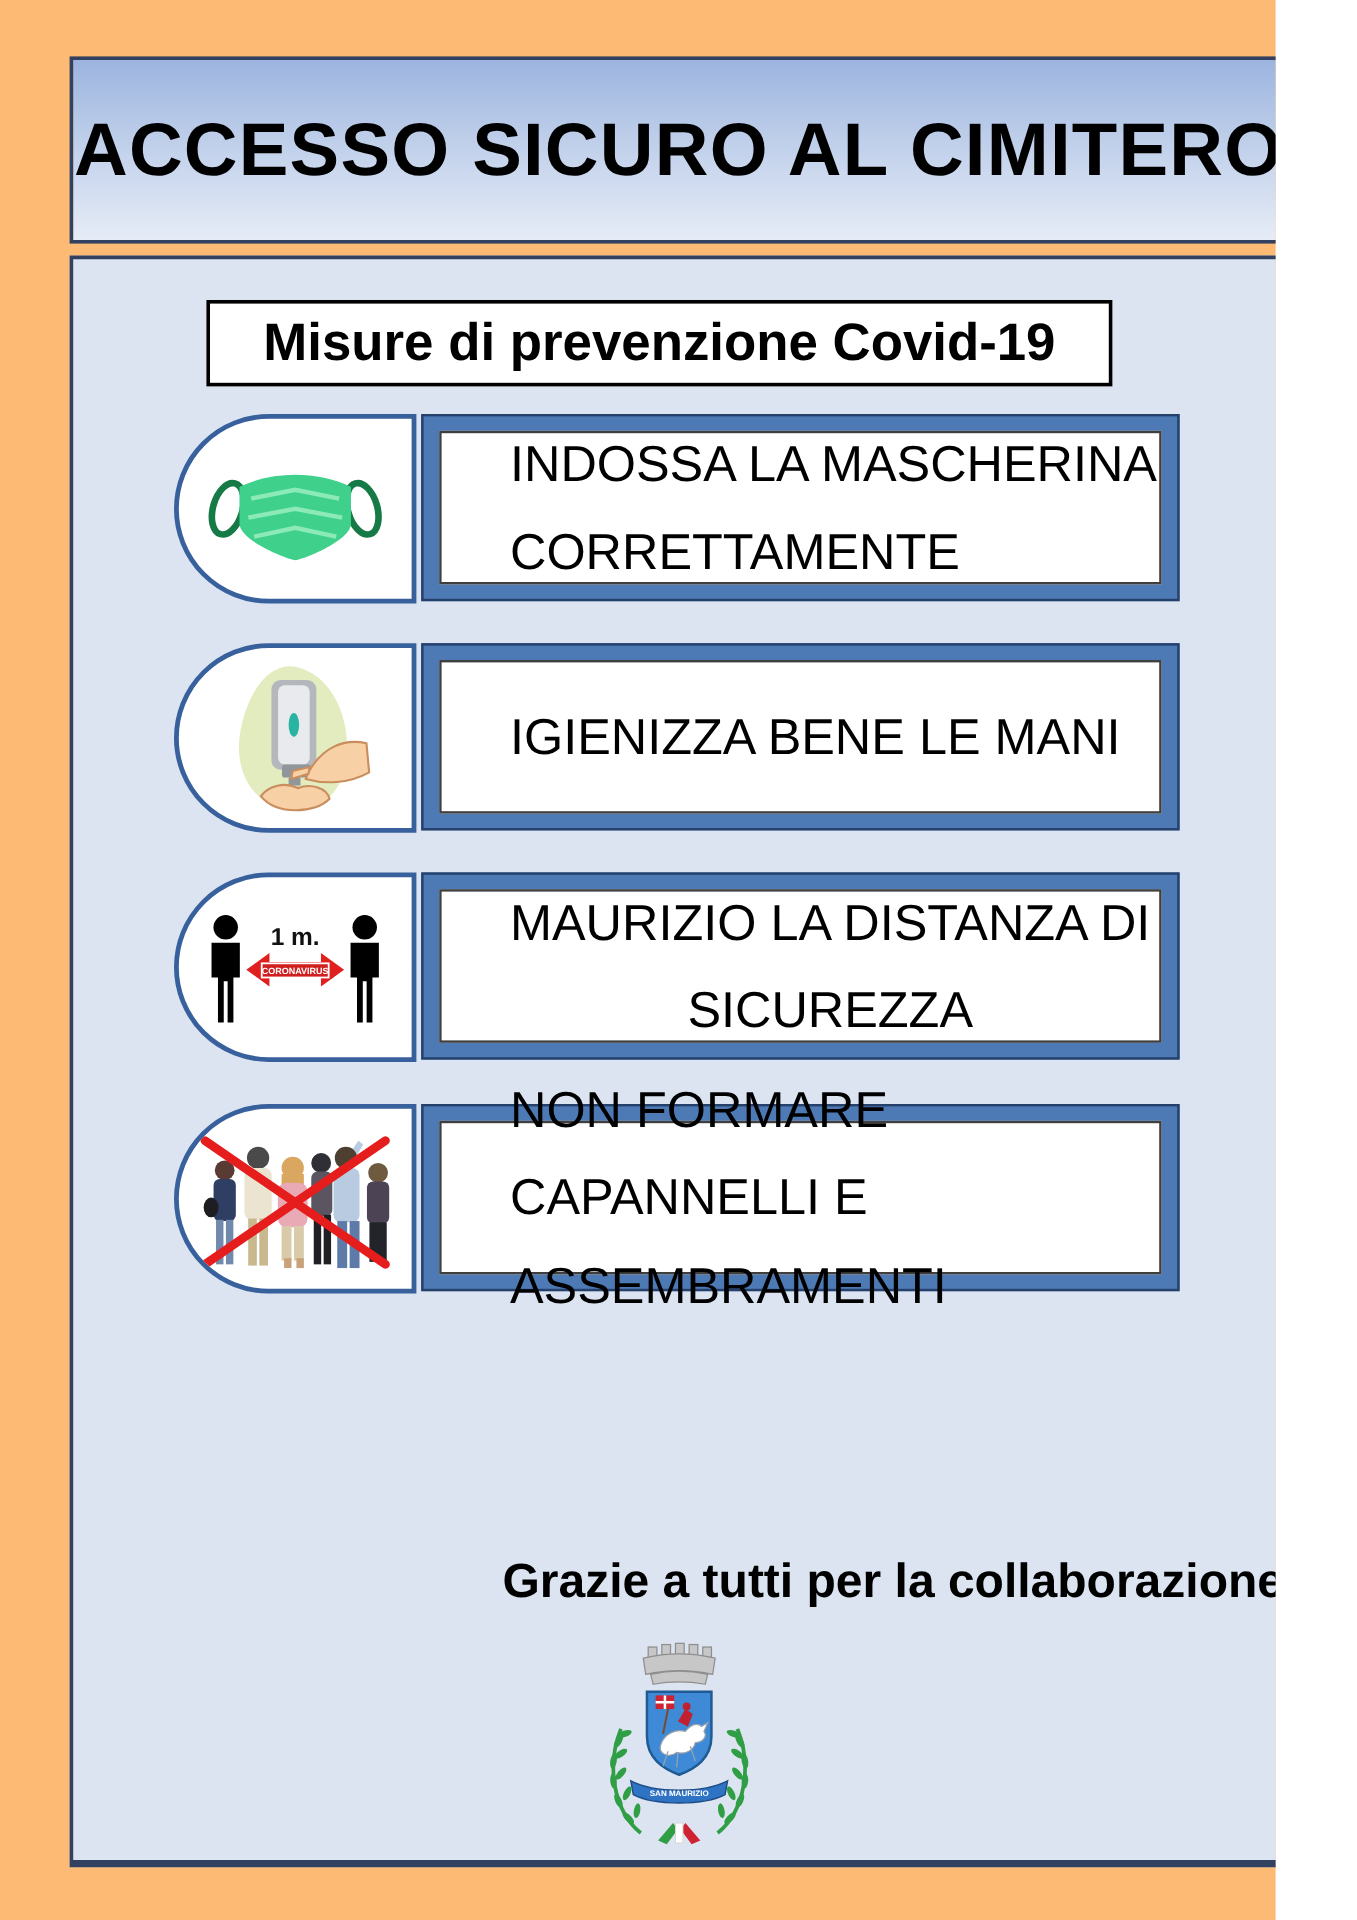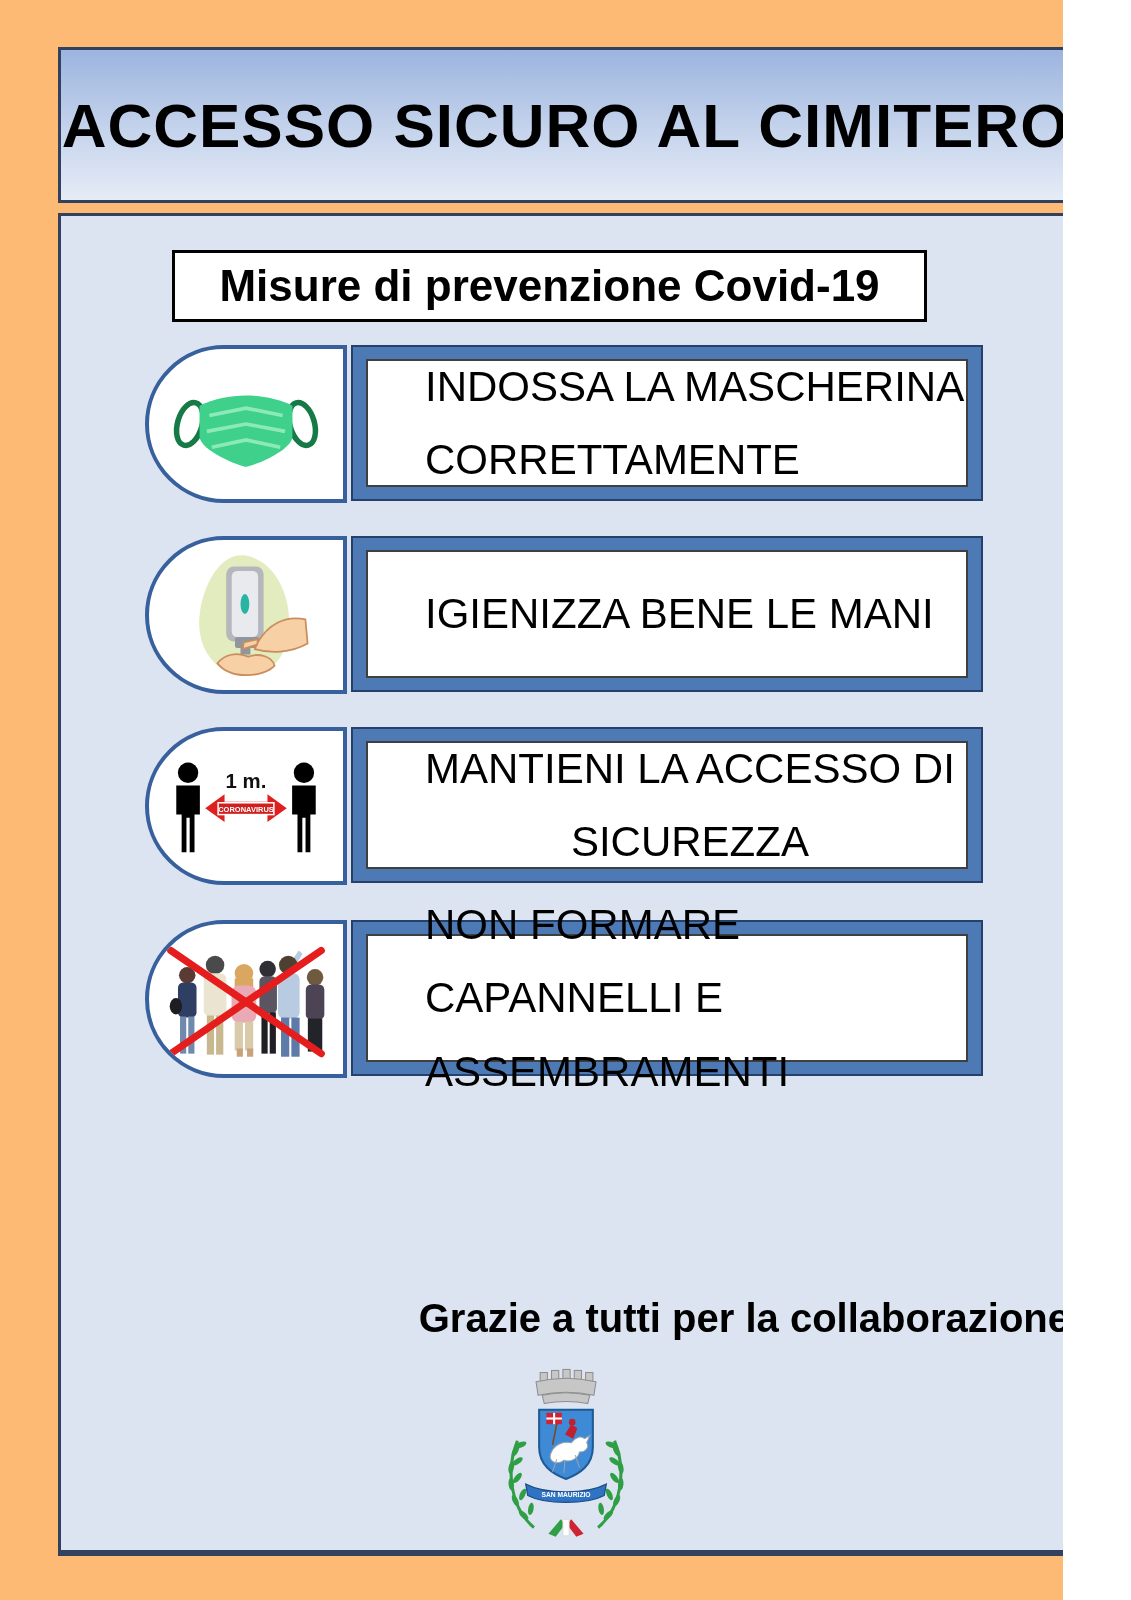--- a/index.html
+++ b/index.html
@@ -128,21 +128,21 @@
           <use href="#person" x="0" y="0" transform="translate(26,60)"></use>
           <use href="#person" x="0" y="0" transform="translate(134,60)"></use>
           <polygon points="42,57 60,44 60,51 100,51 100,44 118,57 100,70 100,63 60,63 60,70" fill="#e01f1f"></polygon>
           <text x="80" y="38" text-anchor="middle" font-size="19" font-weight="bold" fill="#111" font-family="Liberation Sans, sans-serif">1 m.</text>
           <rect x="54" y="52" width="52" height="11" fill="#cf1f1f" stroke="#ffffff" stroke-width="1.4"></rect>
           <text x="80" y="60.5" text-anchor="middle" font-size="7" font-weight="bold" fill="#ffffff" font-family="Liberation Sans, sans-serif">CORONAVIRUS</text>
         </svg>
       </div>
       <div class="text-frame">
         <div class="text-panel">
-          <span class="rule-label">MANTIENI LA ACCESSO DI
+          <span class="rule-label">MAURIZIO LA DISTANZA DI
 SICUREZZA</span>
         </div>
       </div>
     </div>
 
     <div class="rule-row row-4">
       <div class="icon-pill">
         <svg width="176" height="134" viewBox="0 0 170 130">
 
           <g>

